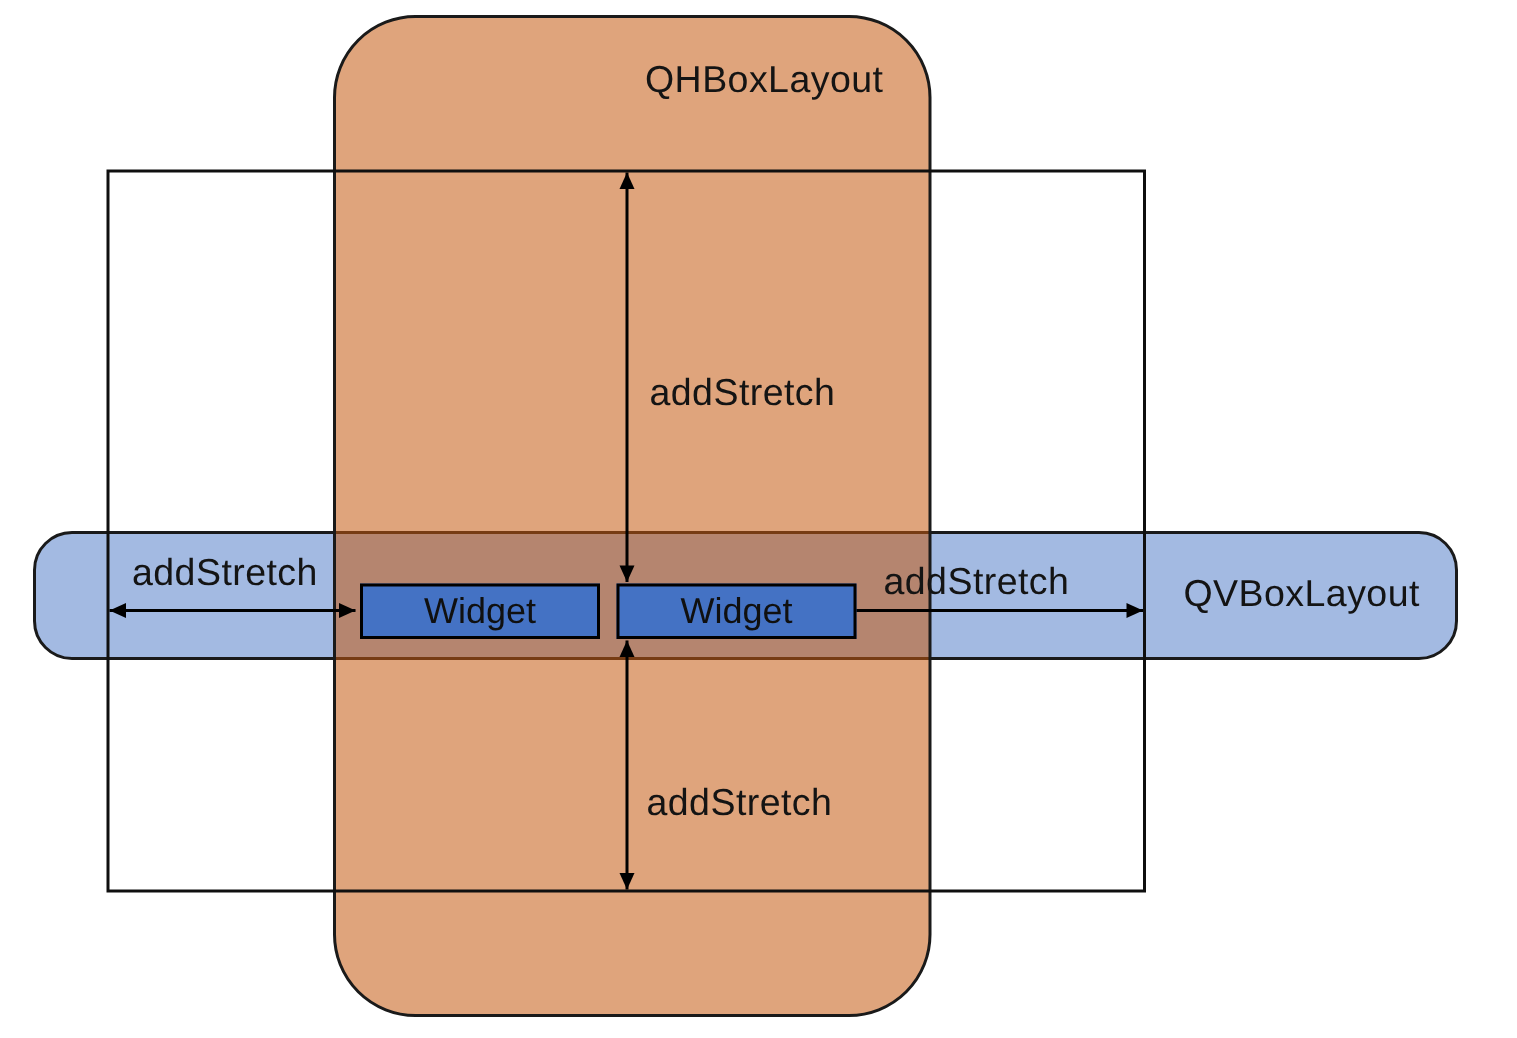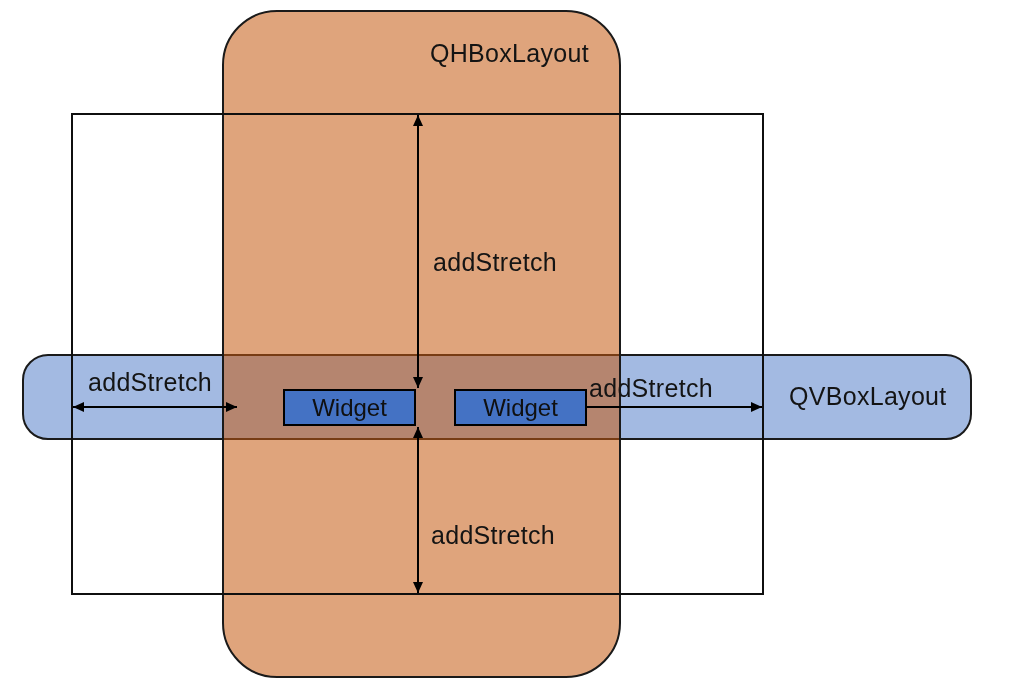--- a/index.html
+++ b/index.html
@@ -50,24 +50,24 @@
     border-left: 11px solid #000;
   }
   #arrow-top    { left: 417px; top: 115px; height: 273px; }
   #arrow-bottom { left: 417px; top: 427px; height: 166px; }
   #arrow-left   { left: 73px;  top: 406px; width: 164px; }
   #arrow-right  { left: 547px; top: 406px; width: 215px; }
 
   
   .widget {
     position: absolute; box-sizing: border-box;
-    width: 133px; height: 37px;
+    width: 160px; height: 37px;
     border: 2px solid #000;
     display: flex; align-items: center; justify-content: center;
-    font-size: 24px; color: #101010; margin-left: 43px;
+    font-size: 24px; color: #101010;
   }
   #widget-1 { left: 240px; top: 389px; }
   #widget-2 { left: 411px; top: 389px; }
 
   
   .lbl {
     position: absolute; font-size: 25px; line-height: 1.1;
     color: #141414; white-space: nowrap; letter-spacing: 0.3px;
   }
   #lbl-vbox          { left: 430px; top: 40px;  }

